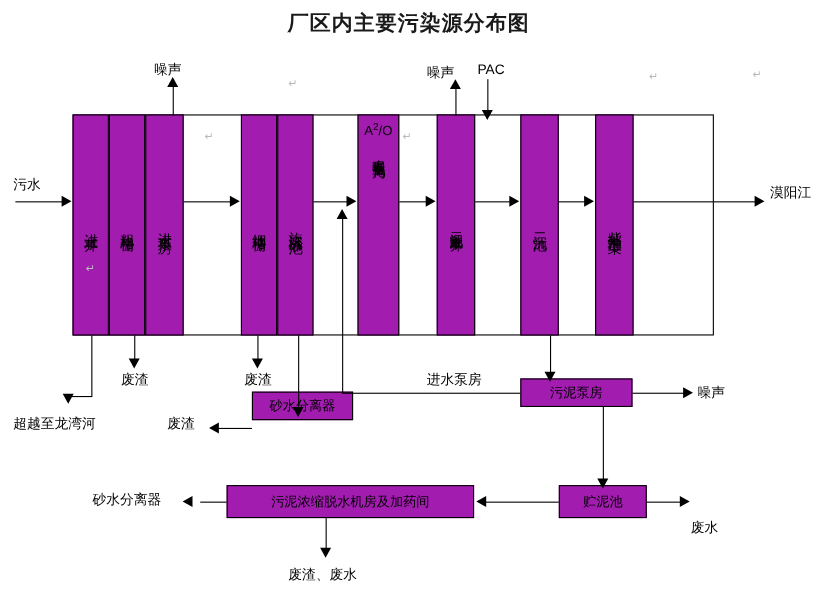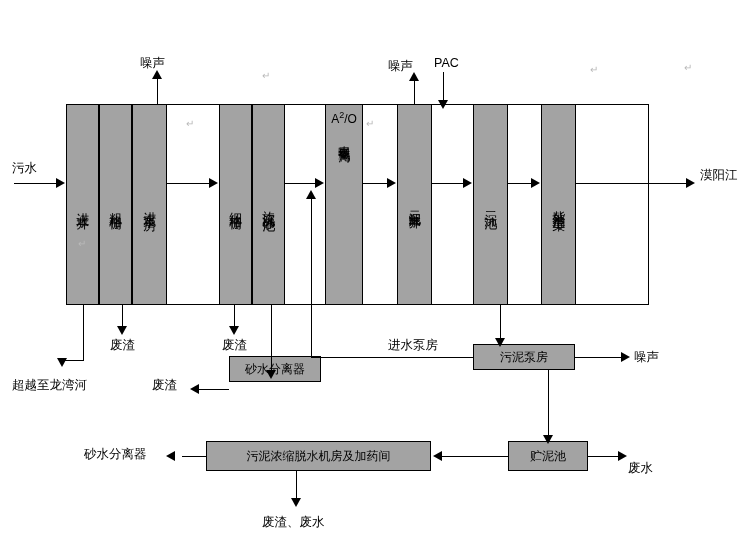--- a/index.html
+++ b/index.html
@@ -24,21 +24,21 @@
     text-align: center;
     font-size: 19px;
     font-weight: bold;
     letter-spacing: 1px;
     color: #1a1a1a;
   }
   
   .box {
     position: absolute;
     border: 1px solid #000;
-    background: #a3a3a3;
+    background: #a21caf;
     box-sizing: border-box;
     display: flex;
     align-items: center;
     justify-content: center;
     text-align: center;
     font-size: 12px;
     line-height: 1.05;
   }
   
   .vbox {
@@ -86,20 +86,21 @@
     font-size: 12px;
     letter-spacing: 0;
   }
   .specks { position: absolute; color: #b9b9b9; font-size: 10px; }
 </style>
 </head>
 <body>
 
 <div id="page">
 
+  <div class="title">厂区内主要污染源分布图</div>
 
   <div class="outer-frame" style="left:66px; top:104px; width:583px; height:201px;"></div>
 
   <div class="box vbox" style="left:66px; top:104px; width:33px; height:201px;">进水井</div>
   <div class="box vbox" style="left:99px; top:104px; width:33px; height:201px;">粗格栅</div>
   <div class="box vbox" style="left:132px; top:104px; width:35px; height:201px;">进水泵房</div>
 
   <div class="box vbox" style="left:219px; top:104px; width:33px; height:201px;">细格栅</div>
   <div class="box vbox" style="left:252px; top:104px; width:33px; height:201px;">旋流沉砂池</div>
 
@@ -127,21 +128,21 @@
 
   <div class="label" style="left:110px; top:337px;">废渣</div>
   <div class="label" style="left:222px; top:337px;">废渣</div>
   <div class="label" style="left:152px; top:377px;">废渣</div>
 
   <div class="label" style="left:12px; top:377px;">超越至龙湾河</div>
   <div class="label" style="left:388px; top:337px;">进水泵房</div>
   <div class="label" style="left:634px; top:349px;">噪声</div>
 
   <div class="label" style="left:84px; top:446px;">砂水分离器</div>
-  <div class="label" style="left:628px; top:460px;font-family:Liberation Mono, monospace;">废水</div>
+  <div class="label" style="left:628px; top:472px;font-family:Liberation Mono, monospace;">废水</div>
   <div class="label" style="left:262px; top:514px;">废渣、废水</div>
 
   <div class="hline" style="left:14px; top:183px; width:44px;"></div>
   <div class="arrow ar-right" style="left:56px; top:178px;"></div>
 
   <div class="hline" style="left:167px; top:183px; width:44px;"></div>
   <div class="arrow ar-right" style="left:209px; top:178px;"></div>
 
   <div class="hline" style="left:285px; top:183px; width:32px;"></div>
   <div class="arrow ar-right" style="left:315px; top:178px;"></div>

